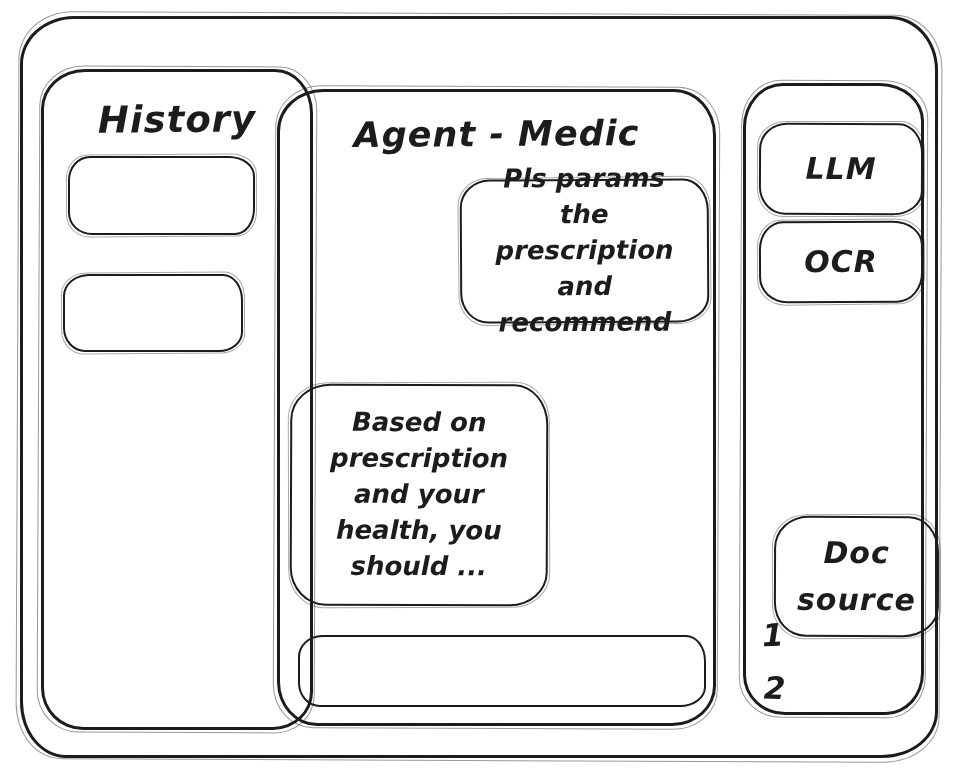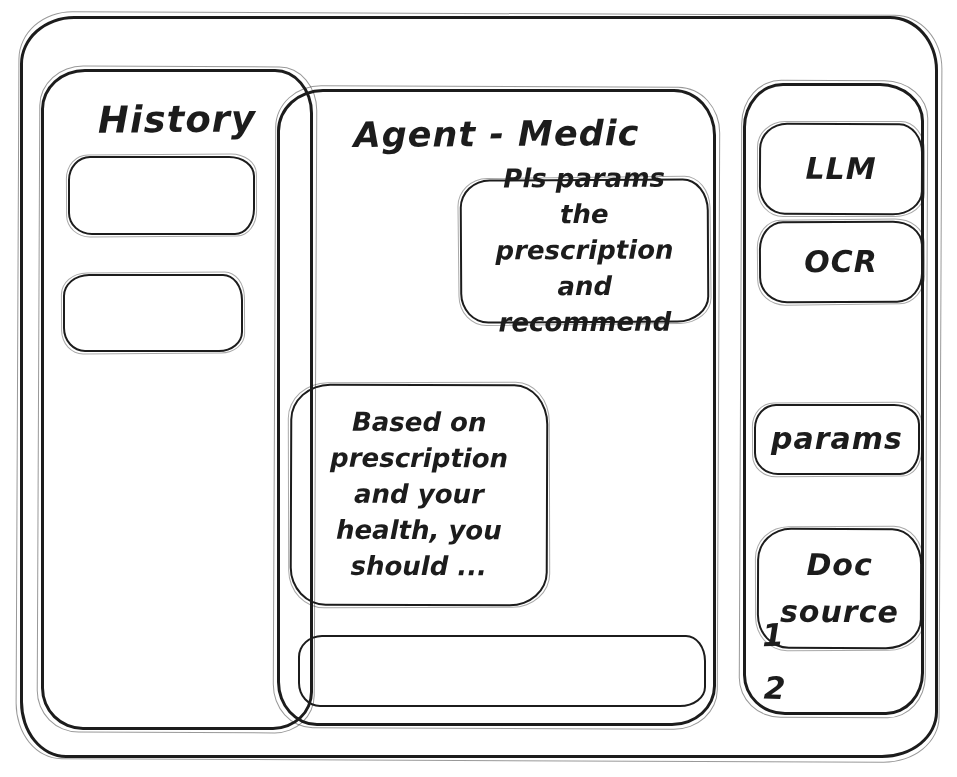--- a/index.html
+++ b/index.html
@@ -118,24 +118,23 @@
   .btn-ocr{
     left:13px;top:135px;width:164px;height:82px;
     border-radius:24px 30px 26px 28px / 28px 24px 30px 26px;
     transform:rotate(-.3deg);
   }
   .btn-params{
     left:8px;top:318px;width:166px;height:71px;
     border-radius:22px 26px 20px 24px / 24px 20px 26px 22px;
   }
   .btn-docsource{
-    left:11px;top:430px;width:165px;height:121px;
+    left:28px;top:430px;width:165px;height:121px;
     border-radius:34px 30px 36px 32px / 32px 36px 30px 34px;
     transform:rotate(.2deg);
-    margin-top:12px;
   }
   .doc-num{
     position:absolute;
     font-weight:700;font-style:italic;font-size:31px;
   }
   .num-1{left:16px;top:531px;transform:rotate(-2deg);}
   .num-2{left:18px;top:584px;transform:rotate(2deg);}
 </style>
 </head>
 <body>
@@ -160,21 +159,20 @@
       <div class="sk-sm bubble bubble-agent">
         <span>Based on prescription and your health, you should ...</span>
       </div>
 
       <input class="sk-sm chat-input" type="text" placeholder="" style="">
     </div>
 
     <div class="sk tools">
       <button class="sk-sm tool-btn btn-llm">LLM</button>
       <button class="sk-sm tool-btn btn-ocr">OCR</button>
-      <button class="sk-sm tool-btn btn-params">params</button>
       <button class="sk-sm tool-btn btn-docsource">Doc source</button>
 
       <div class="doc-num num-1">1</div>
       <div class="doc-num num-2">2</div>
     </div>
 
   </div>
 </div>
 
 </body></html>

